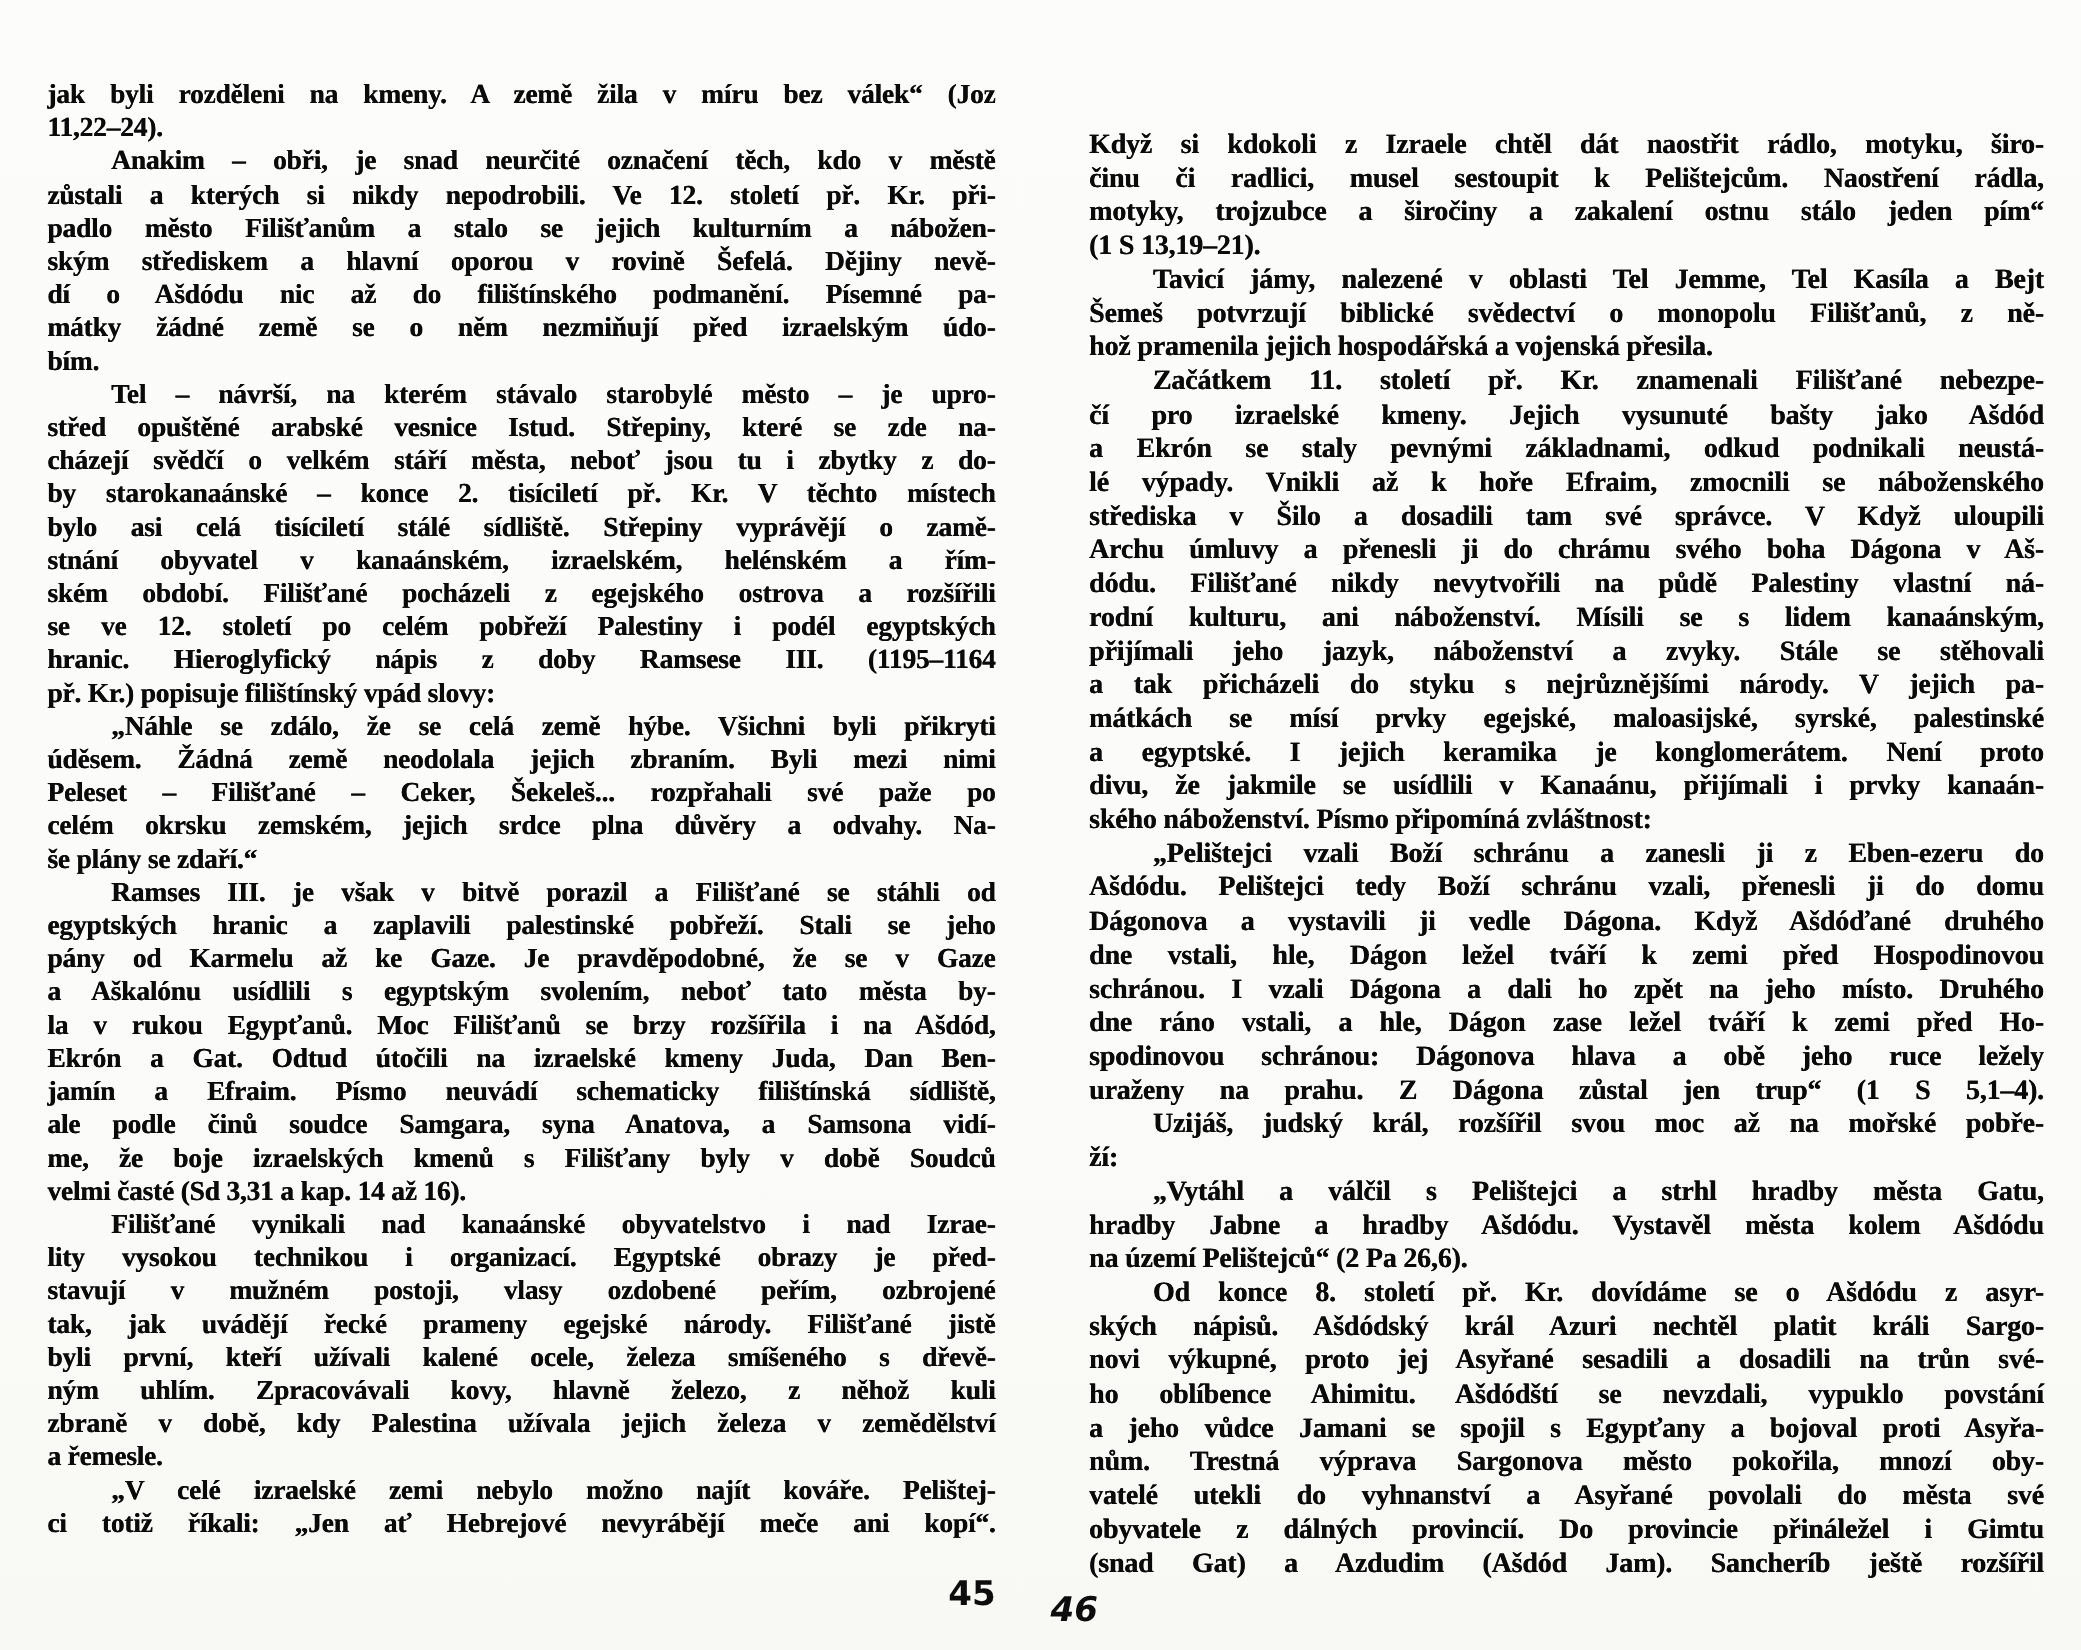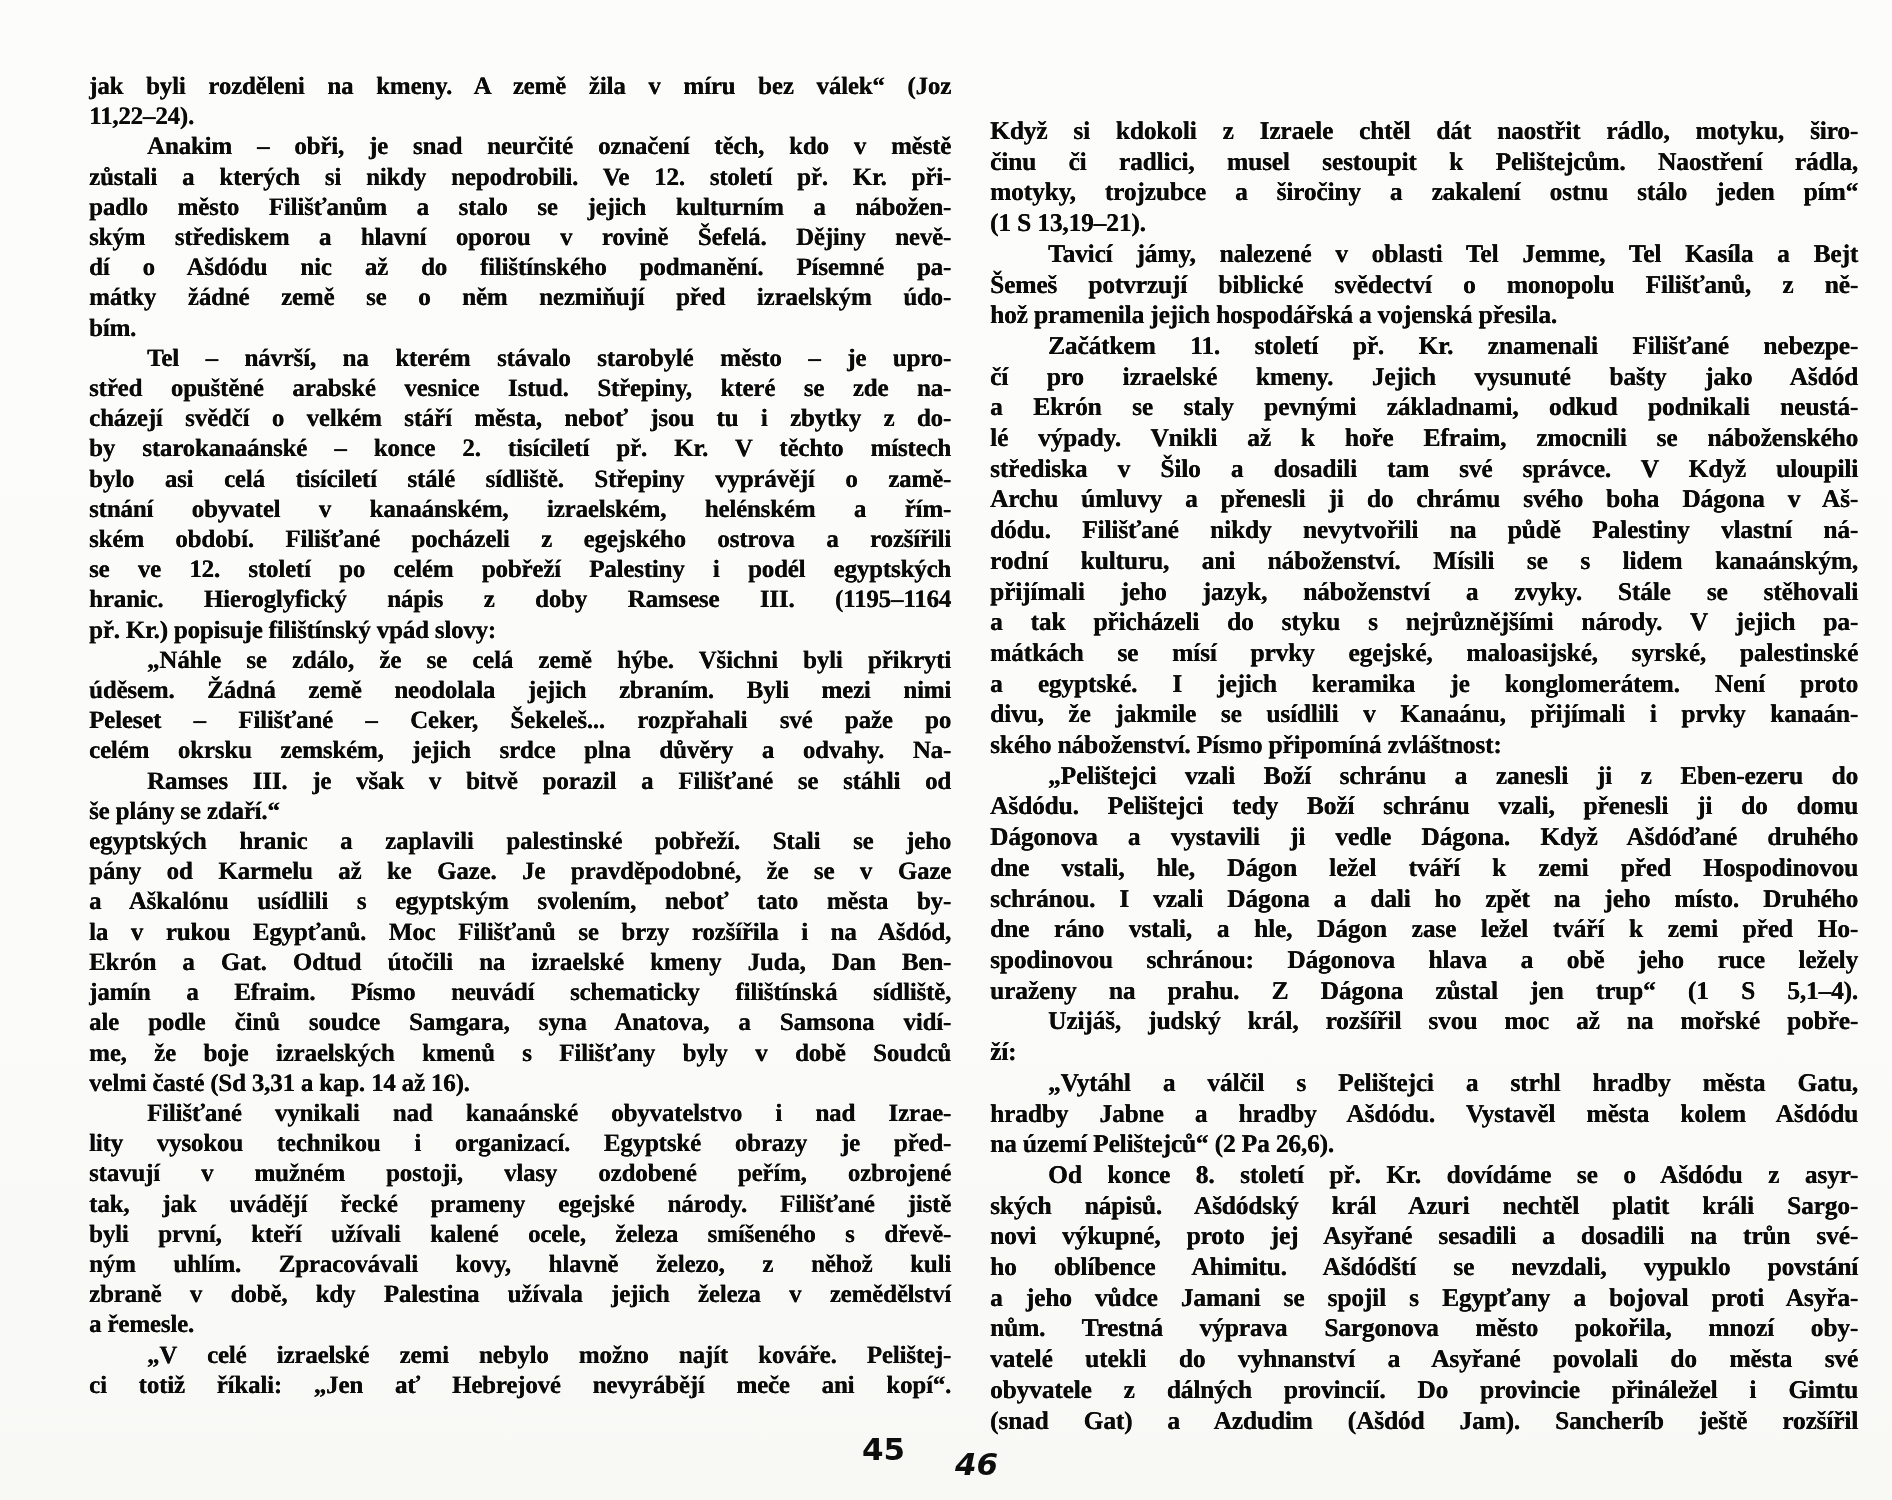--- a/index.html
+++ b/index.html
@@ -15,21 +15,21 @@
     background: linear-gradient(180deg, #fcfcfa 0%, #fbfbf9 60%, #f8f8f5 100%);
   }
   .column {
     position: absolute;
     top: 72px;
     color: #0a0a0a;
     font-family: "Liberation Serif", serif;
     font-weight: 700;
     text-rendering: geometricPrecision;
   }
-  #left-col  { left: 43px;  width: 862px; font-size: 25px;   line-height: 30.2px; margin-left: 46px; }
+  #left-col  { left: 43px;  width: 862px; font-size: 25px;   line-height: 30.2px; }
   #right-col { left: 990px; width: 868px; font-size: 25.5px; line-height: 30.7px; margin-top: 44px; }
   .line {
     text-align: justify;
     text-align-last: justify;
     letter-spacing: -0.2px;
     white-space: nowrap; 
     overflow: visible;
   }
   
   .line { white-space: normal; }
@@ -69,22 +69,22 @@
       <div class="line">bylo asi celá tisíciletí stálé sídliště. Střepiny vyprávějí o zamě-</div>
       <div class="line">stnání obyvatel v kanaánském, izraelském, helénském a řím-</div>
       <div class="line">ském období. Filišťané pocházeli z egejského ostrova a rozšířili</div>
       <div class="line">se ve 12. století po celém pobřeží Palestiny i podél egyptských</div>
       <div class="line">hranic. Hieroglyfický nápis z doby Ramsese III. (1195–1164</div>
       <div class="line short">př. Kr.) popisuje filištínský vpád slovy:</div>
       <div class="line indent">„Náhle se zdálo, že se celá země hýbe. Všichni byli přikryti</div>
       <div class="line">úděsem. Žádná země neodolala jejich zbraním. Byli mezi nimi</div>
       <div class="line">Peleset – Filišťané – Ceker, Šekeleš... rozpřahali své paže po</div>
       <div class="line">celém okrsku zemském, jejich srdce plna důvěry a odvahy. Na-</div>
+      <div class="line short">še plány se zdaří.“</div>
       <div class="line indent">Ramses III. je však v bitvě porazil a Filišťané se stáhli od</div>
-      <div class="line short">še plány se zdaří.“</div>
       <div class="line">egyptských hranic a zaplavili palestinské pobřeží. Stali se jeho</div>
       <div class="line">pány od Karmelu až ke Gaze. Je pravděpodobné, že se v Gaze</div>
       <div class="line">a Aškalónu usídlili s egyptským svolením, neboť tato města by-</div>
       <div class="line">la v rukou Egypťanů. Moc Filišťanů se brzy rozšířila i na Ašdód,</div>
       <div class="line">Ekrón a Gat. Odtud útočili na izraelské kmeny Juda, Dan Ben-</div>
       <div class="line">jamín a Efraim. Písmo neuvádí schematicky filištínská sídliště,</div>
       <div class="line">ale podle činů soudce Samgara, syna Anatova, a Samsona vidí-</div>
       <div class="line">me, že boje izraelských kmenů s Filišťany byly v době Soudců</div>
       <div class="line short">velmi časté (Sd 3,31 a kap. 14 až 16).</div>
       <div class="line indent">Filišťané vynikali nad kanaánské obyvatelstvo i nad Izrae-</div>

